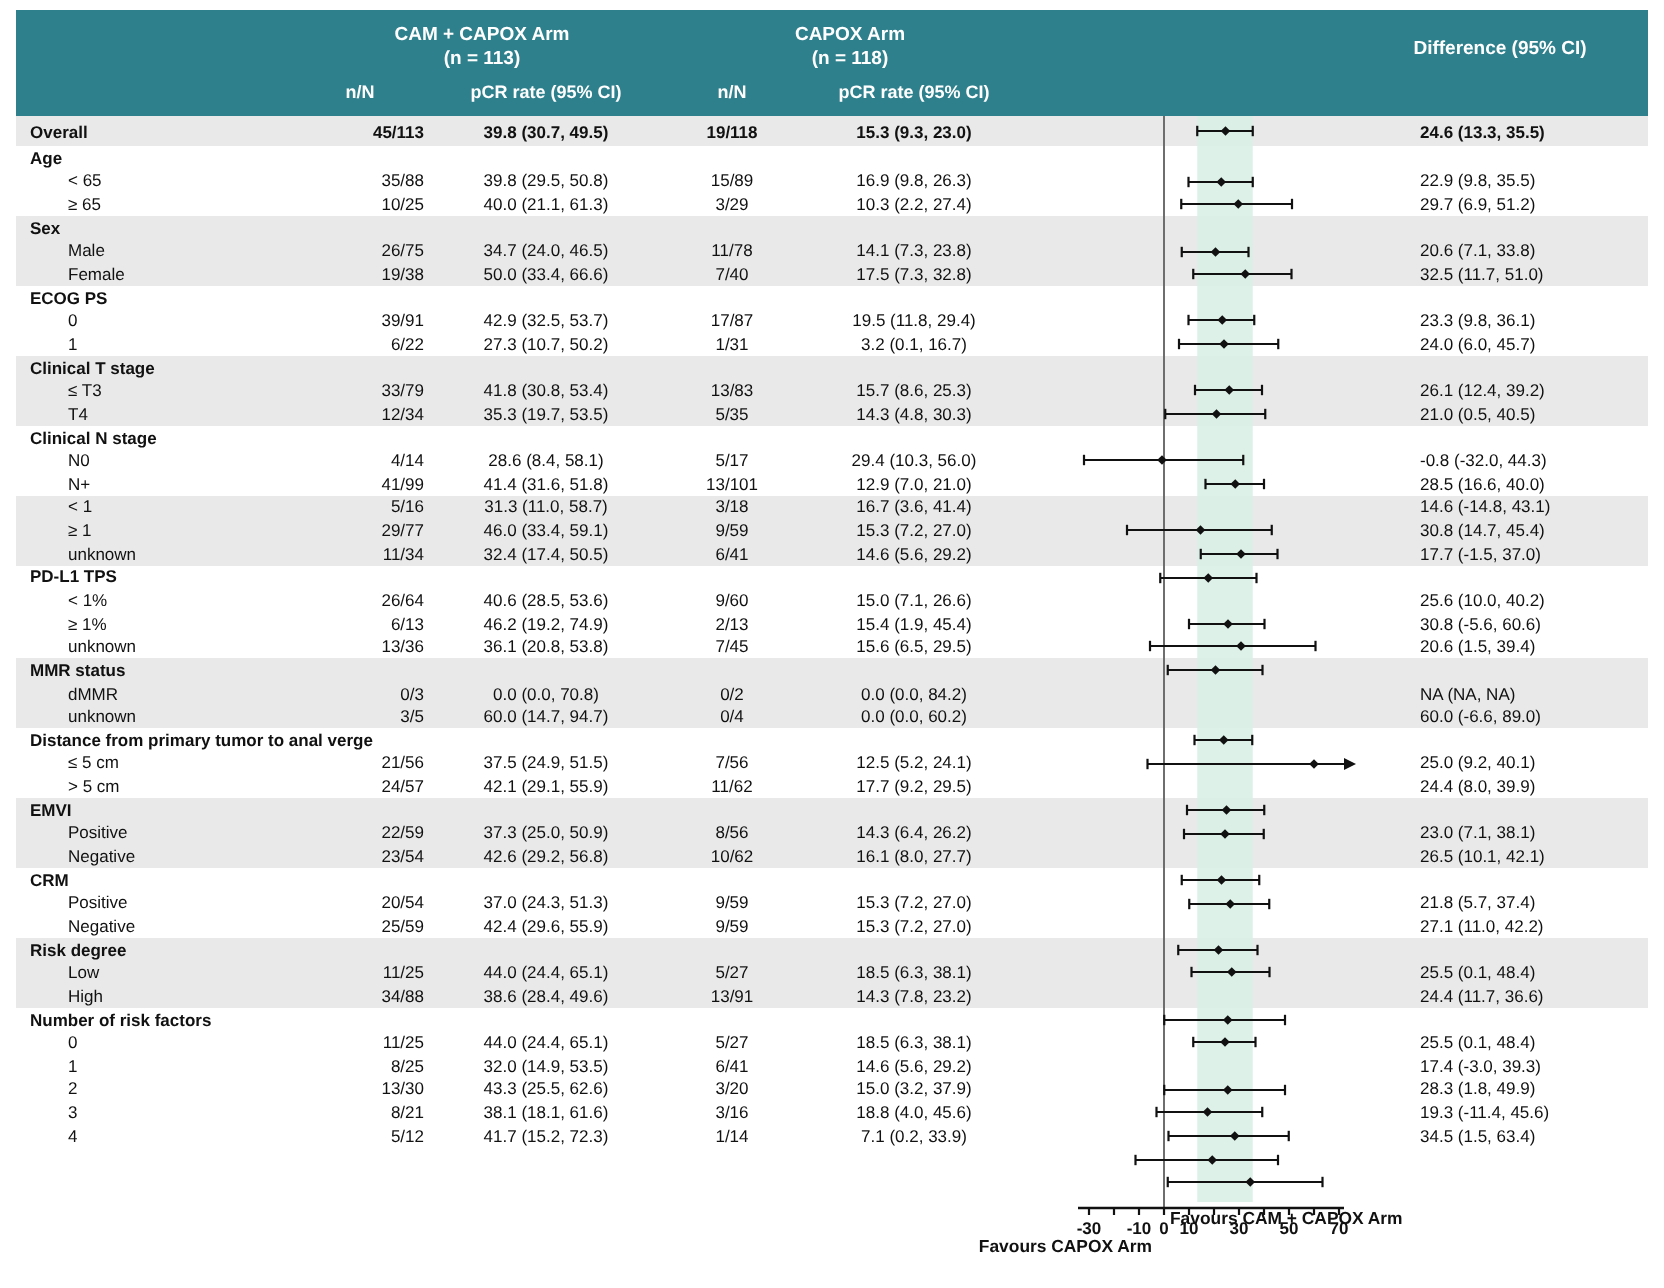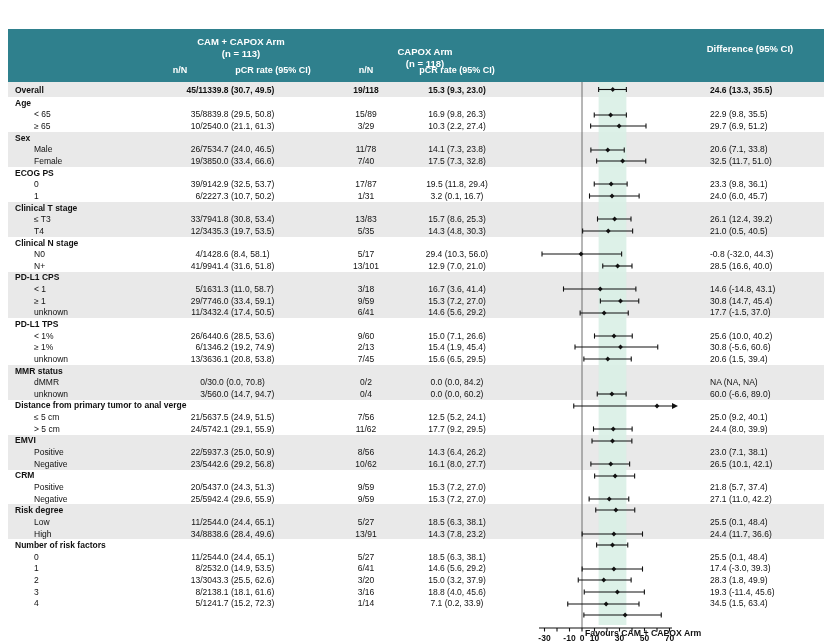--- a/index.html
+++ b/index.html
@@ -1,43 +1,43 @@
 <!DOCTYPE html>
 <html><head>
 <meta charset="utf-8">
 <style>
   html,body { margin:0; padding:0; background:#ffffff; }
   .page {
     position:relative; width:832px; height:644px; background:#ffffff;
     font-family:"Liberation Sans", sans-serif; font-size:8.5px; color:#111;
     overflow:hidden;
   }
-  .content { position:absolute; left:8px; top:5px; width:816px;margin-top:24px; }
+  .content { position:absolute; left:8px; top:5px; width:816px; }
   
   .thead { position:relative; height:53px; background:#2f808d; color:#fff; }
   .thead .hcell { position:absolute; text-align:center; font-weight:700; }
   .arm1 { left:140px; top:7px; width:186px; font-size:9.5px; line-height:1.3; }
-  .arm2 { left:326px; top:17px; width:182px; font-size:9.5px; line-height:1.3; }
+  .arm2 { left:326px; top:7px; width:182px; font-size:9.5px; line-height:1.3; }
   .diffhead { left:668px; top:14px; width:148px; font-size:9.5px; }
   .sub { top:36px; font-size:9px; }
   .sub.nn1 { left:140px; width:64px; }
   .sub.pcr1 { left:204px; width:122px; }
   .sub.nn2 { left:326px; width:64px; }
   .sub.pcr2 { left:390px; width:118px; }
   
   .tbody { position:relative; }
   .row { display:flex; height:11.65px; align-items:center; }
   .row.shade { background:#e9e9e9; }
   .row.overall { height:15px; font-weight:700; }
   .c { flex:none; box-sizing:border-box; white-space:nowrap; }
   .c.label { width:140px; padding-left:7px; overflow:visible; }
   .row.item .c.label { padding-left:26px; }
   .row.ghead .c.label { font-weight:700; }
   .c.nn1 { width:64px; text-align:right; }
-  .c.pcr1 { width:122px; }
+  .c.pcr1 { width:122px; text-align:center; }
   .c.nn2 { width:64px; text-align:center; }
   .c.pcr2 { width:118px; text-align:center; }
   .c.plot { width:160px; }
   .c.diff { width:148px; padding-left:34px; }
   
   .plot-svg { position:absolute; left:508px; top:53px; overflow:visible; }
   .favours { position:absolute; font-weight:700; font-size:8.7px; white-space:nowrap; }
   .favours.left { text-align:right; }
 </style>
 </head>
@@ -199,29 +199,20 @@
           <div class="c diff">-0.8 (-32.0, 44.3)</div>
         </div>
         <div class="row item">
           <div class="c label">N+</div>
           <div class="c nn1">41/99</div>
           <div class="c pcr1">41.4 (31.6, 51.8)</div>
           <div class="c nn2">13/101</div>
           <div class="c pcr2">12.9 (7.0, 21.0)</div>
           <div class="c plot"></div>
           <div class="c diff">28.5 (16.6, 40.0)</div>
-        </div>
-        <div class="row ghead shade">
-          <div class="c label">PD-L1 CPS</div>
-          <div class="c nn1"></div>
-          <div class="c pcr1"></div>
-          <div class="c nn2"></div>
-          <div class="c pcr2"></div>
-          <div class="c plot"></div>
-          <div class="c diff"></div>
         </div>
         <div class="row item shade">
           <div class="c label">&lt; 1</div>
           <div class="c nn1">5/16</div>
           <div class="c pcr1">31.3 (11.0, 58.7)</div>
           <div class="c nn2">3/18</div>
           <div class="c pcr2">16.7 (3.6, 41.4)</div>
           <div class="c plot"></div>
           <div class="c diff">14.6 (-14.8, 43.1)</div>
         </div>

